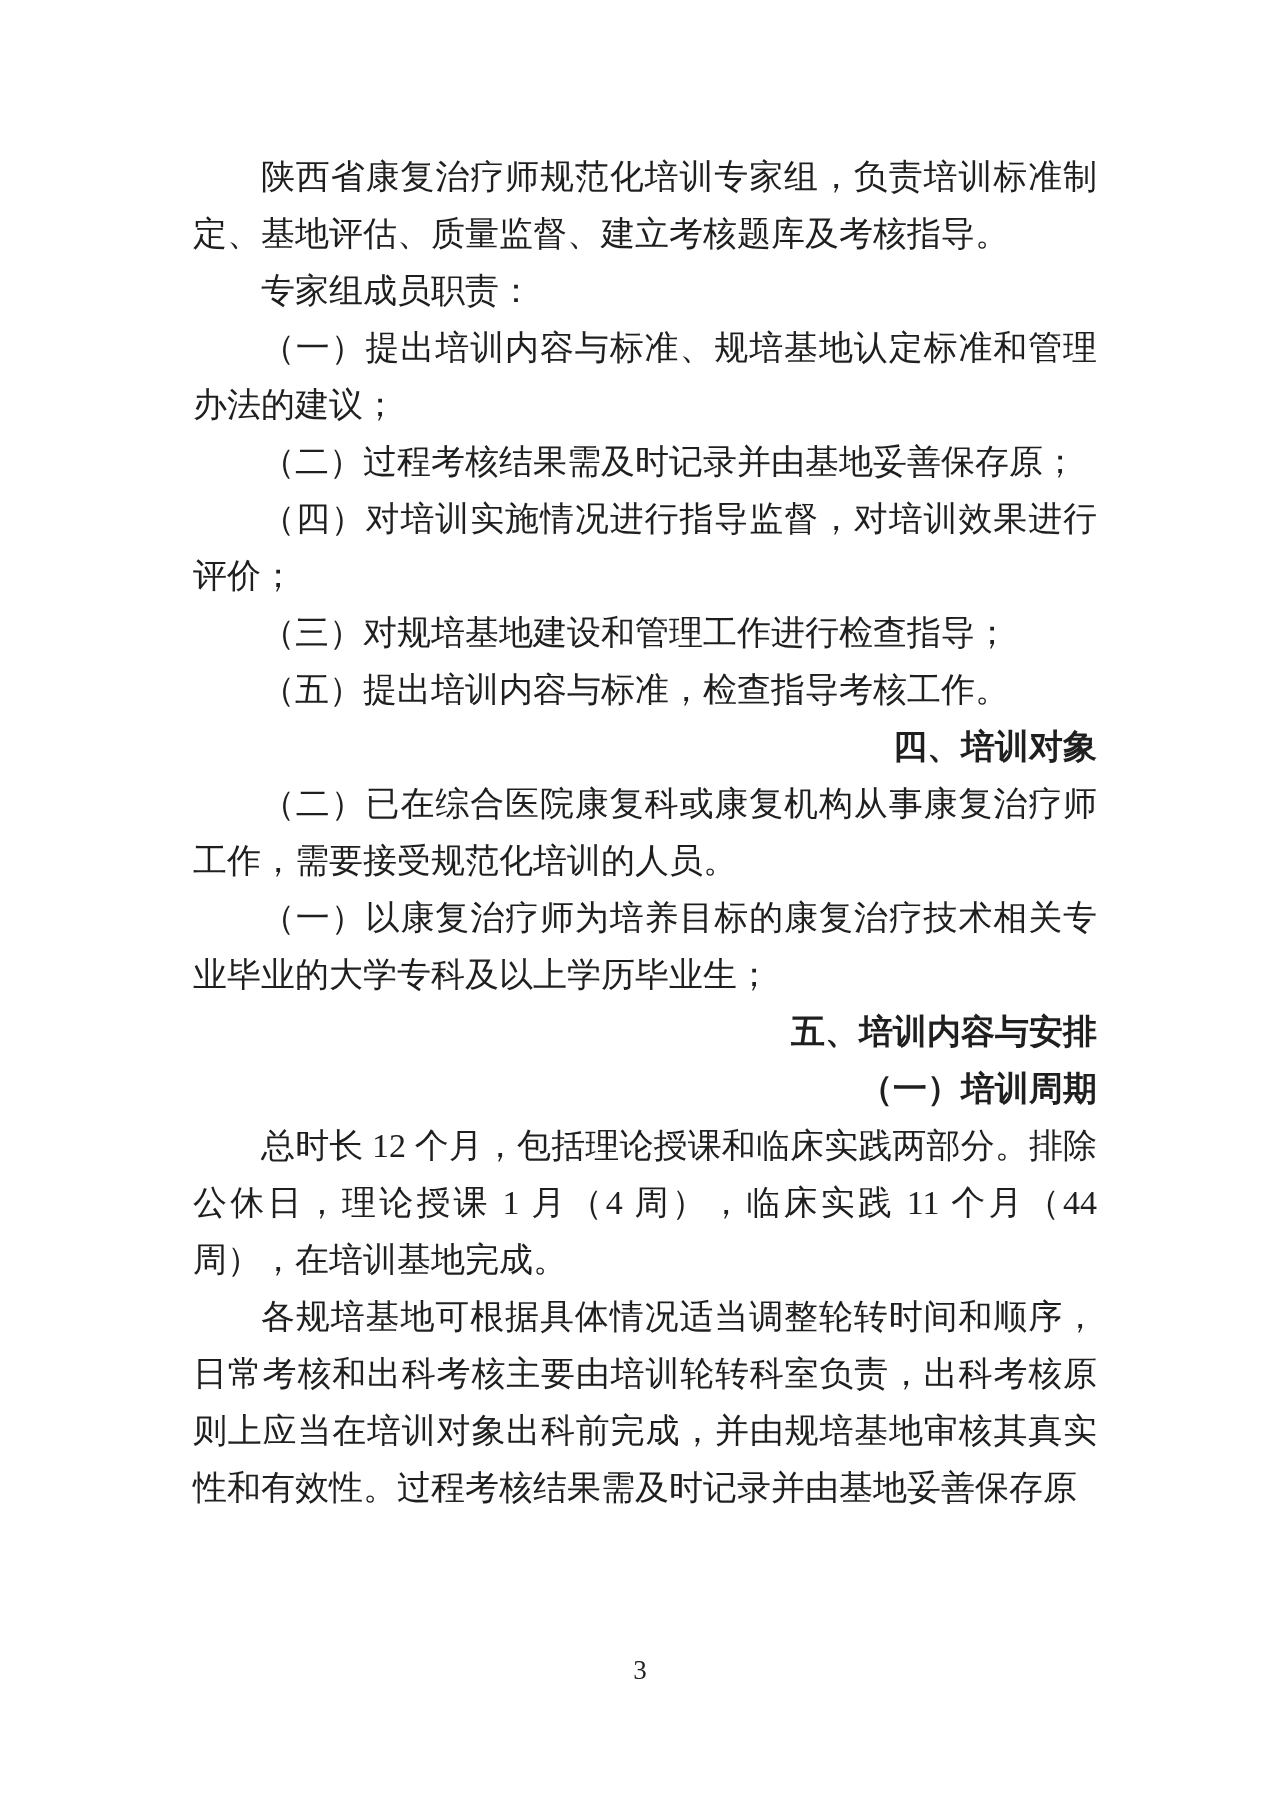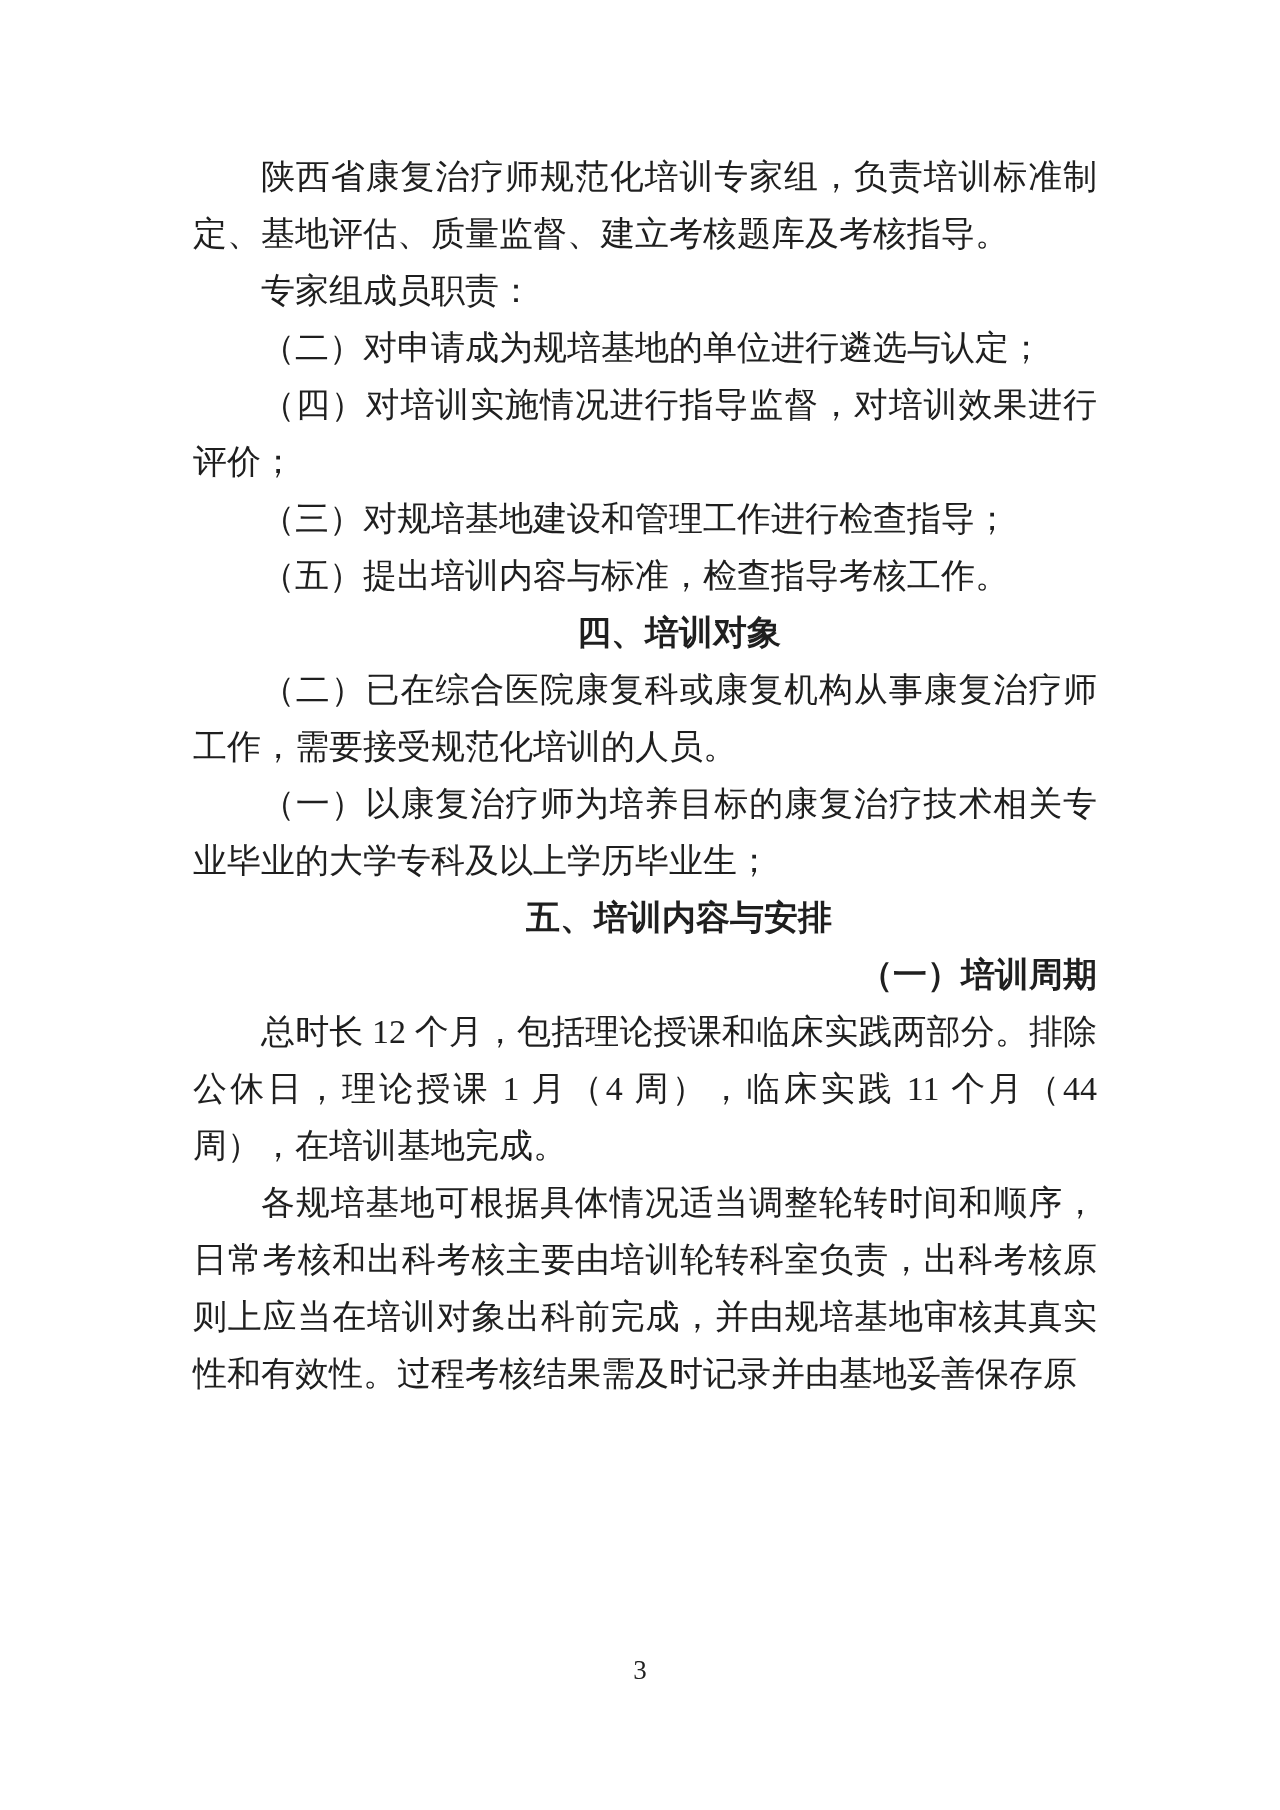--- a/index.html
+++ b/index.html
@@ -29,21 +29,21 @@
   .doc-content p {
     margin: 0;
     padding: 0;
     text-indent: 2em;
     word-break: normal;
     overflow-wrap: break-word;
   }
   .doc-content p.section-heading {
     font-family: "Liberation Sans", "DejaVu Sans", sans-serif;
     font-weight: 700;
-    text-align: center;
+    text-align: right;
   }
   .doc-content p.sub-heading {
     font-family: "Liberation Serif", "DejaVu Serif", serif;
     font-weight: 700;
     text-align: right;
   }
   .page-footer {
     position: absolute;
     left: 0;
     top: 1655px;
@@ -53,21 +53,22 @@
     font-size: 27px;
     color: #1f1f1f;
   }
 </style>
 </head>
 <body>
 
 <main class="doc-content">
   <p>陕西省康复治疗师规范化培训专家组，负责培训标准制定、基地评估、质量监督、建立考核题库及考核指导。</p>
   <p>专家组成员职责：</p>
-  <p>（二）对申请成为规培基地的单位进行遴选与认定；</p>
+  <p>（一）提出培训内容与标准、规培基地认定标准和管理办法的建议；</p>
+  <p>（二）过程考核结果需及时记录并由基地妥善保存原；</p>
   <p>（四）对培训实施情况进行指导监督，对培训效果进行评价；</p>
   <p>（三）对规培基地建设和管理工作进行检查指导；</p>
   <p>（五）提出培训内容与标准，检查指导考核工作。</p>
   <p class="section-heading">四、培训对象</p>
   <p>（二）已在综合医院康复科或康复机构从事康复治疗师工作，需要接受规范化培训的人员。</p>
   <p>（一）以康复治疗师为培养目标的康复治疗技术相关专业毕业的大学专科及以上学历毕业生；</p>
   <p class="section-heading">五、培训内容与安排</p>
   <p class="sub-heading">（一）培训周期</p>
   <p>总时长 12 个月，包括理论授课和临床实践两部分。排除公休日，理论授课 1 月（4 周），临床实践 11 个月（44 周），在培训基地完成。</p>
   <p>各规培基地可根据具体情况适当调整轮转时间和顺序，日常考核和出科考核主要由培训轮转科室负责，出科考核原则上应当在培训对象出科前完成，并由规培基地审核其真实性和有效性。过程考核结果需及时记录并由基地妥善保存原</p>

